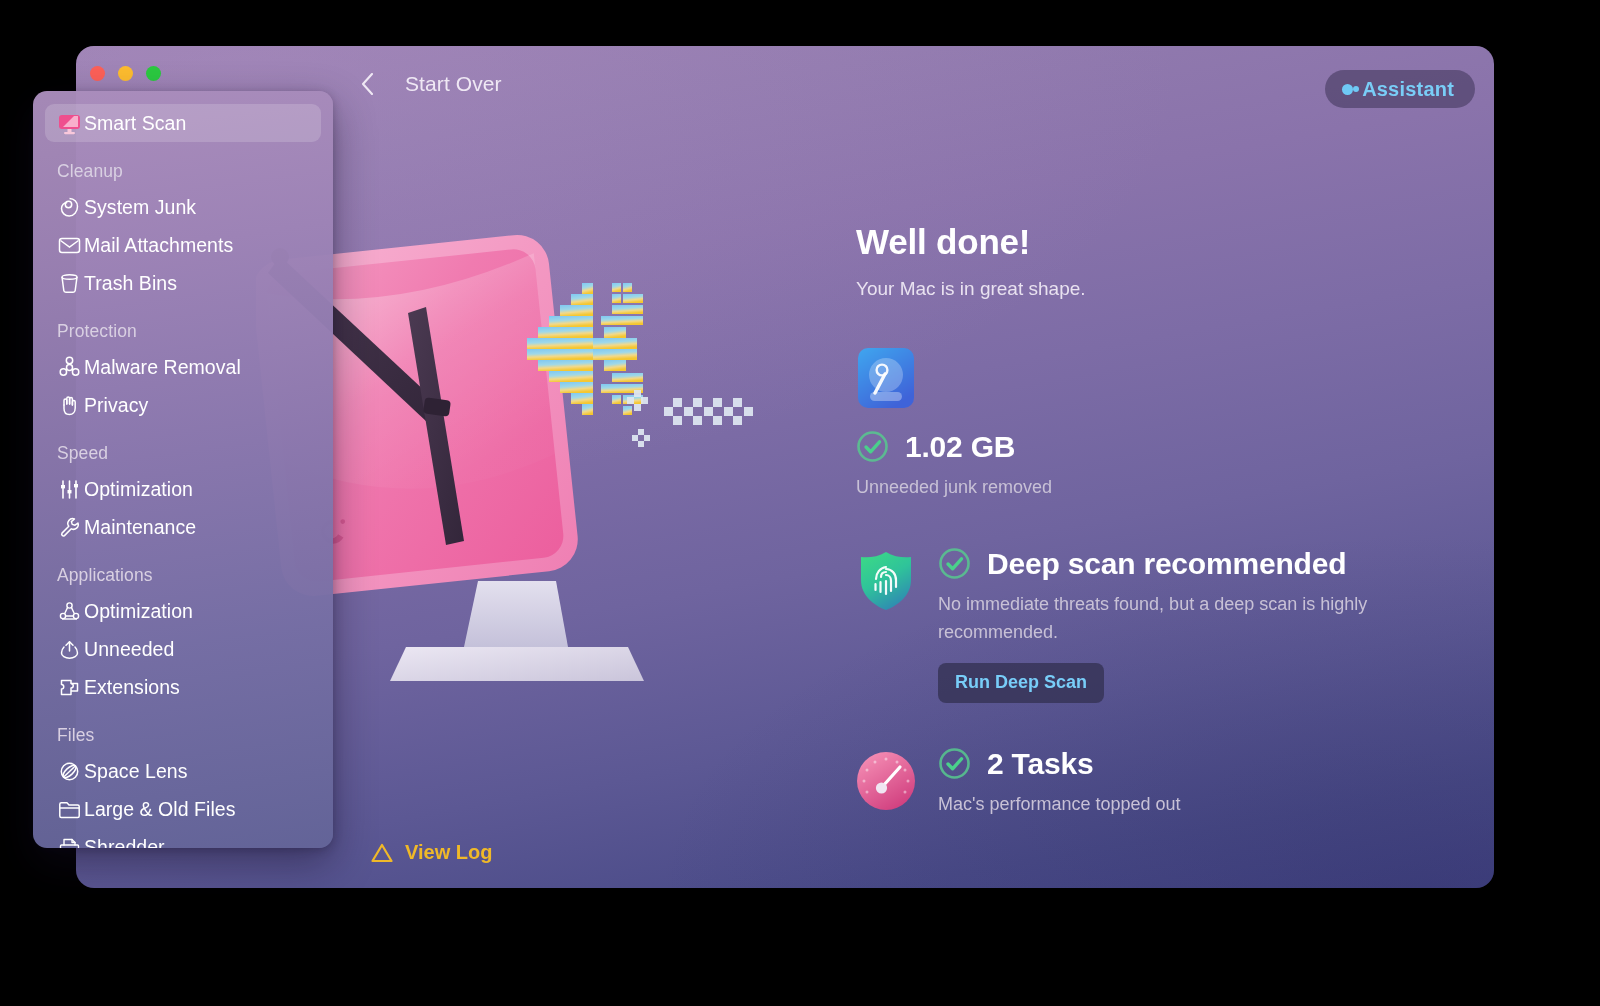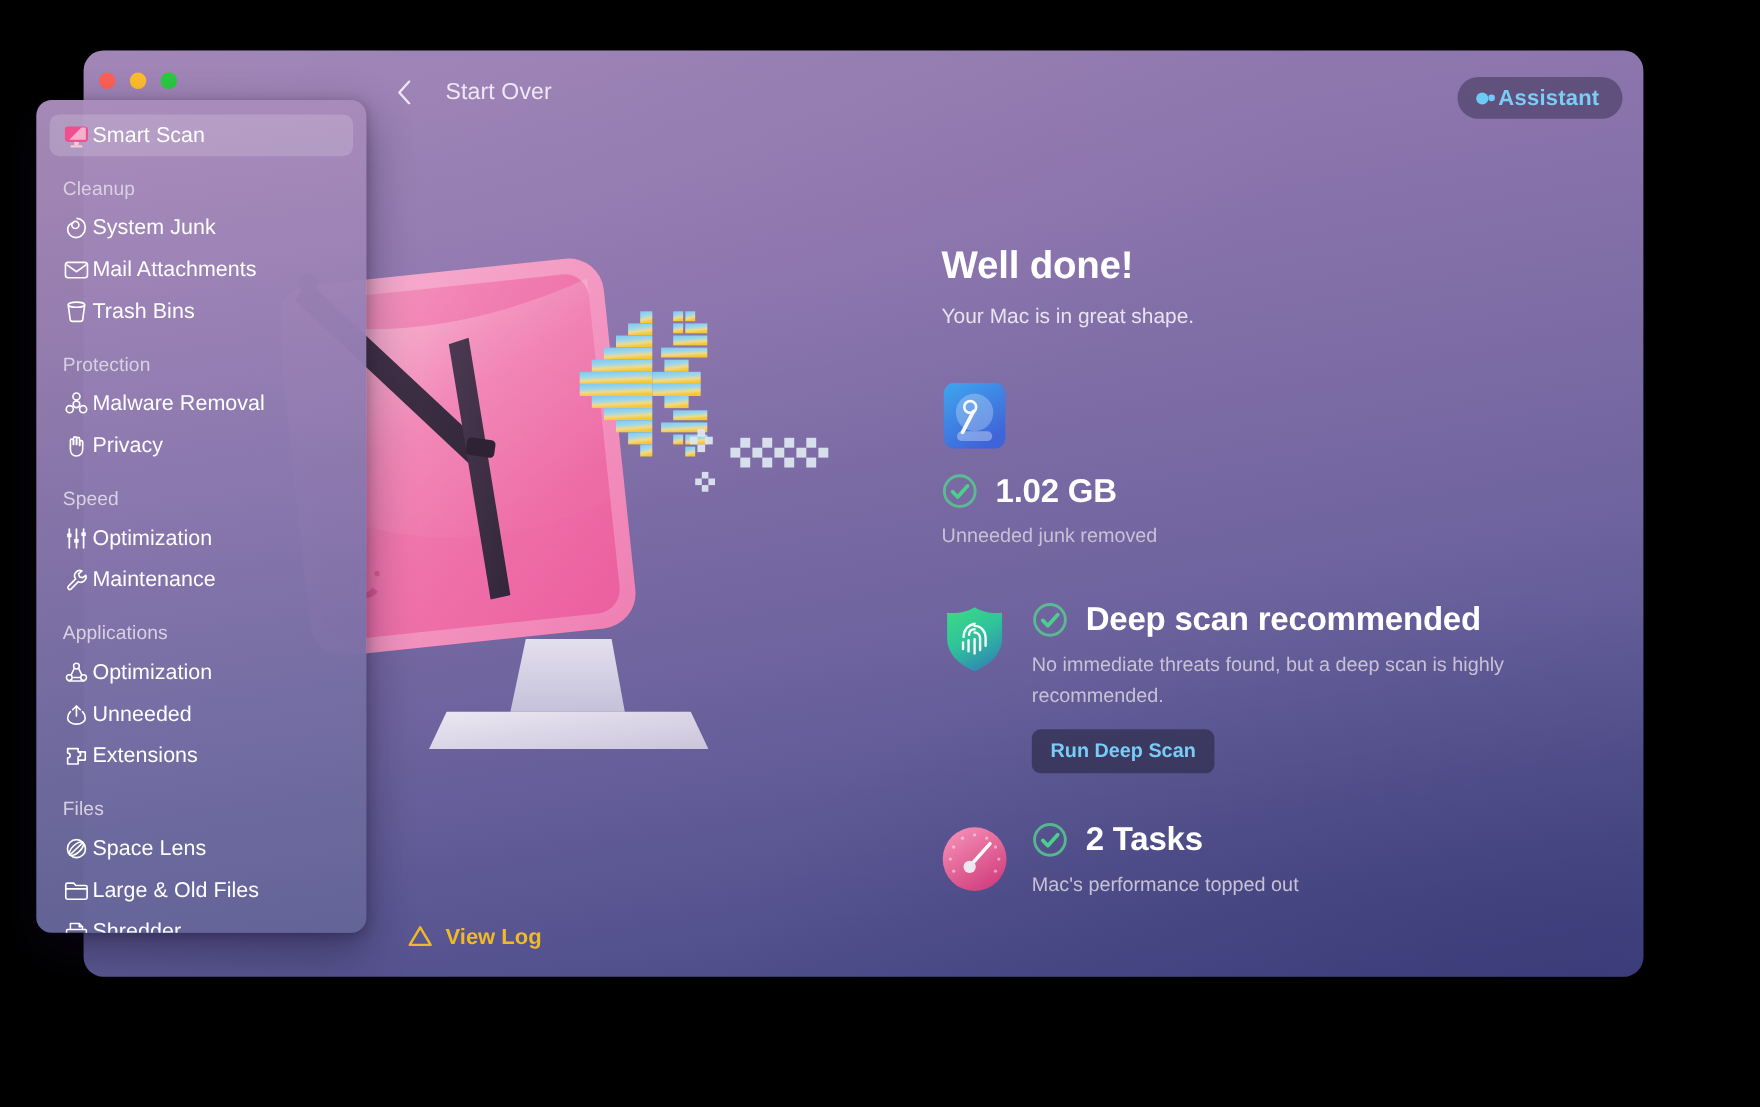--- a/index.html
+++ b/index.html
@@ -198,20 +198,21 @@
     font-size: 18px;
     font-weight: bold;
   }
 
   
   #view-log {
     position: absolute;
     left: 295px;
     bottom: 24px;
     display: flex;
+    align-items: center;
     gap: 12px;
     color: #f0b928;
     font-size: 20px;
     font-weight: bold;
   }
   #view-log svg { display: block; }
 
   
   #sidebar {
     position: absolute;

